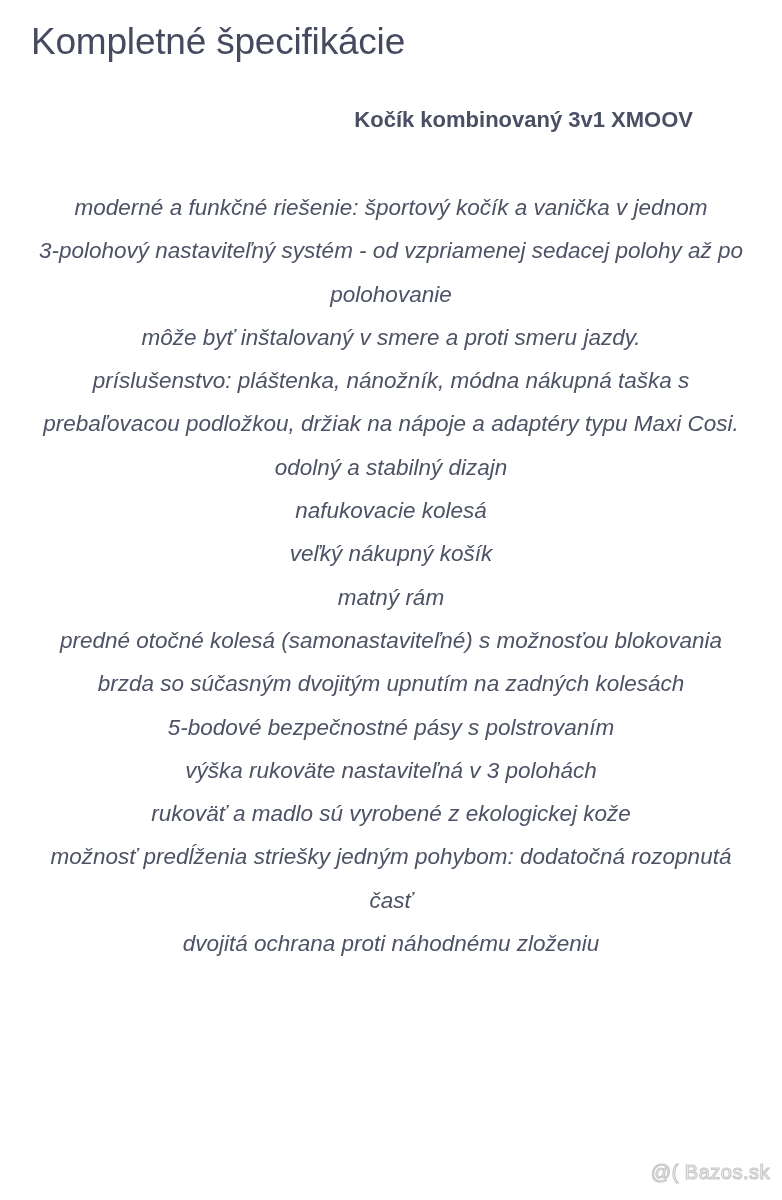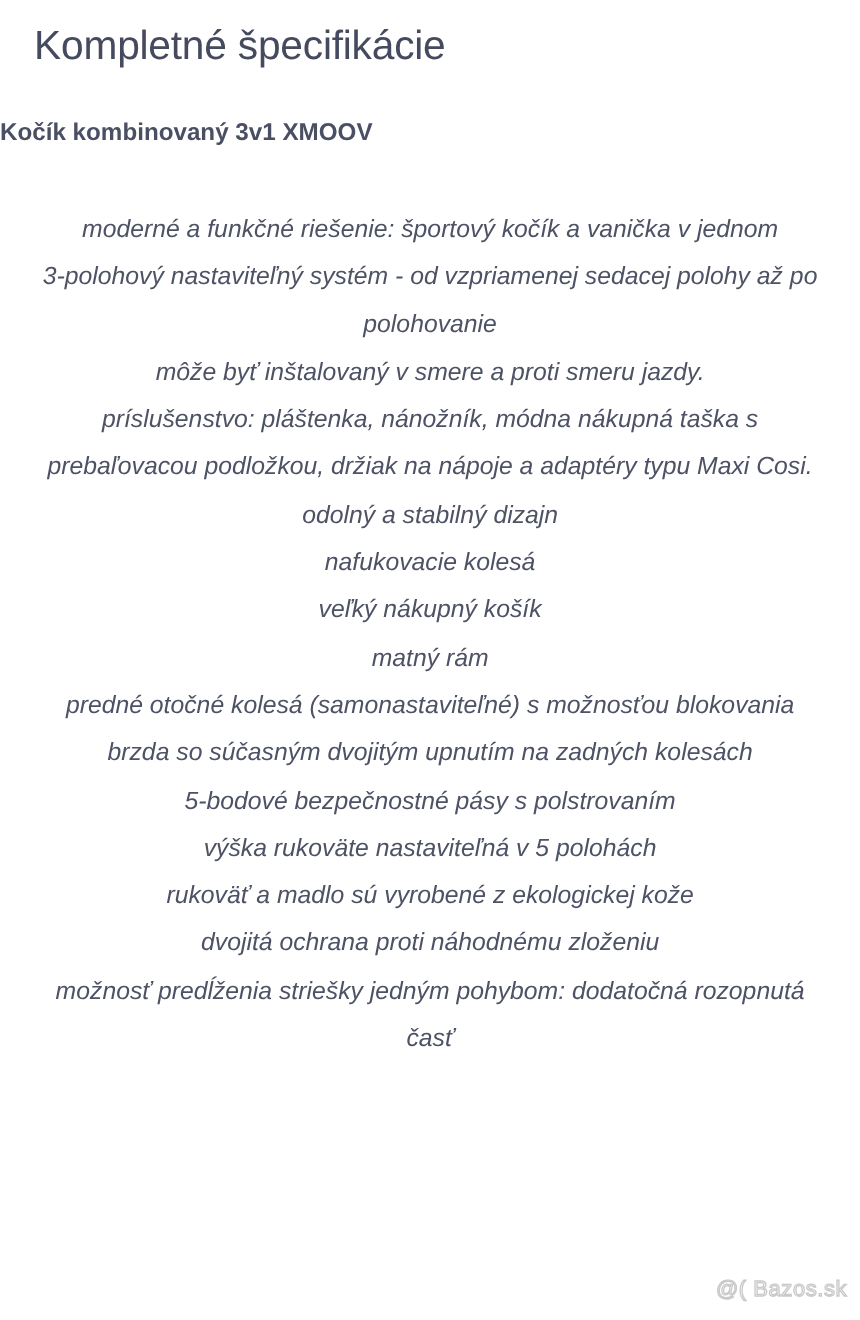--- a/index.html
+++ b/index.html
@@ -24,21 +24,21 @@
       font-weight: normal;
       color: #454a5f;
       letter-spacing: -0.2px;
       line-height: 40px;
     }
     .product-title {
       position: absolute;
       left: 0;
       width: 693px;
       top: 104px;
-      text-align: left;
+      text-align: right;
       font-size: 22px;
       font-weight: bold;
       color: #4a4f63;
       line-height: 32px;
       margin: 0;
     }
     .spec-list {
       position: absolute;
       left: 30px;
       width: 722px;
@@ -80,19 +80,19 @@
   <li>3-polohový nastaviteľný systém - od vzpriamenej sedacej polohy až po polohovanie</li>
   <li>môže byť inštalovaný v smere a proti smeru jazdy.</li>
   <li>príslušenstvo: pláštenka, nánožník, módna nákupná taška s prebaľovacou podložkou, držiak na nápoje a adaptéry typu Maxi Cosi.</li>
   <li>odolný a stabilný dizajn</li>
   <li>nafukovacie kolesá</li>
   <li>veľký nákupný košík</li>
   <li>matný rám</li>
   <li>predné otočné kolesá (samonastaviteľné) s možnosťou blokovania</li>
   <li>brzda so súčasným dvojitým upnutím na zadných kolesách</li>
   <li>5-bodové bezpečnostné pásy s polstrovaním</li>
-  <li>výška rukoväte nastaviteľná v 5 polohách</li>
+  <li>výška rukoväte nastaviteľná v 3 polohách</li>
   <li>rukoväť a madlo sú vyrobené z ekologickej kože</li>
+  <li>možnosť predĺženia striešky jedným pohybom: dodatočná rozopnutá časť</li>
   <li>dvojitá ochrana proti náhodnému zloženiu</li>
-  <li>možnosť predĺženia striešky jedným pohybom: dodatočná rozopnutá časť</li>
 </ul>
 
 <div class="watermark">@( Bazos.sk</div>
 
 </body></html>

